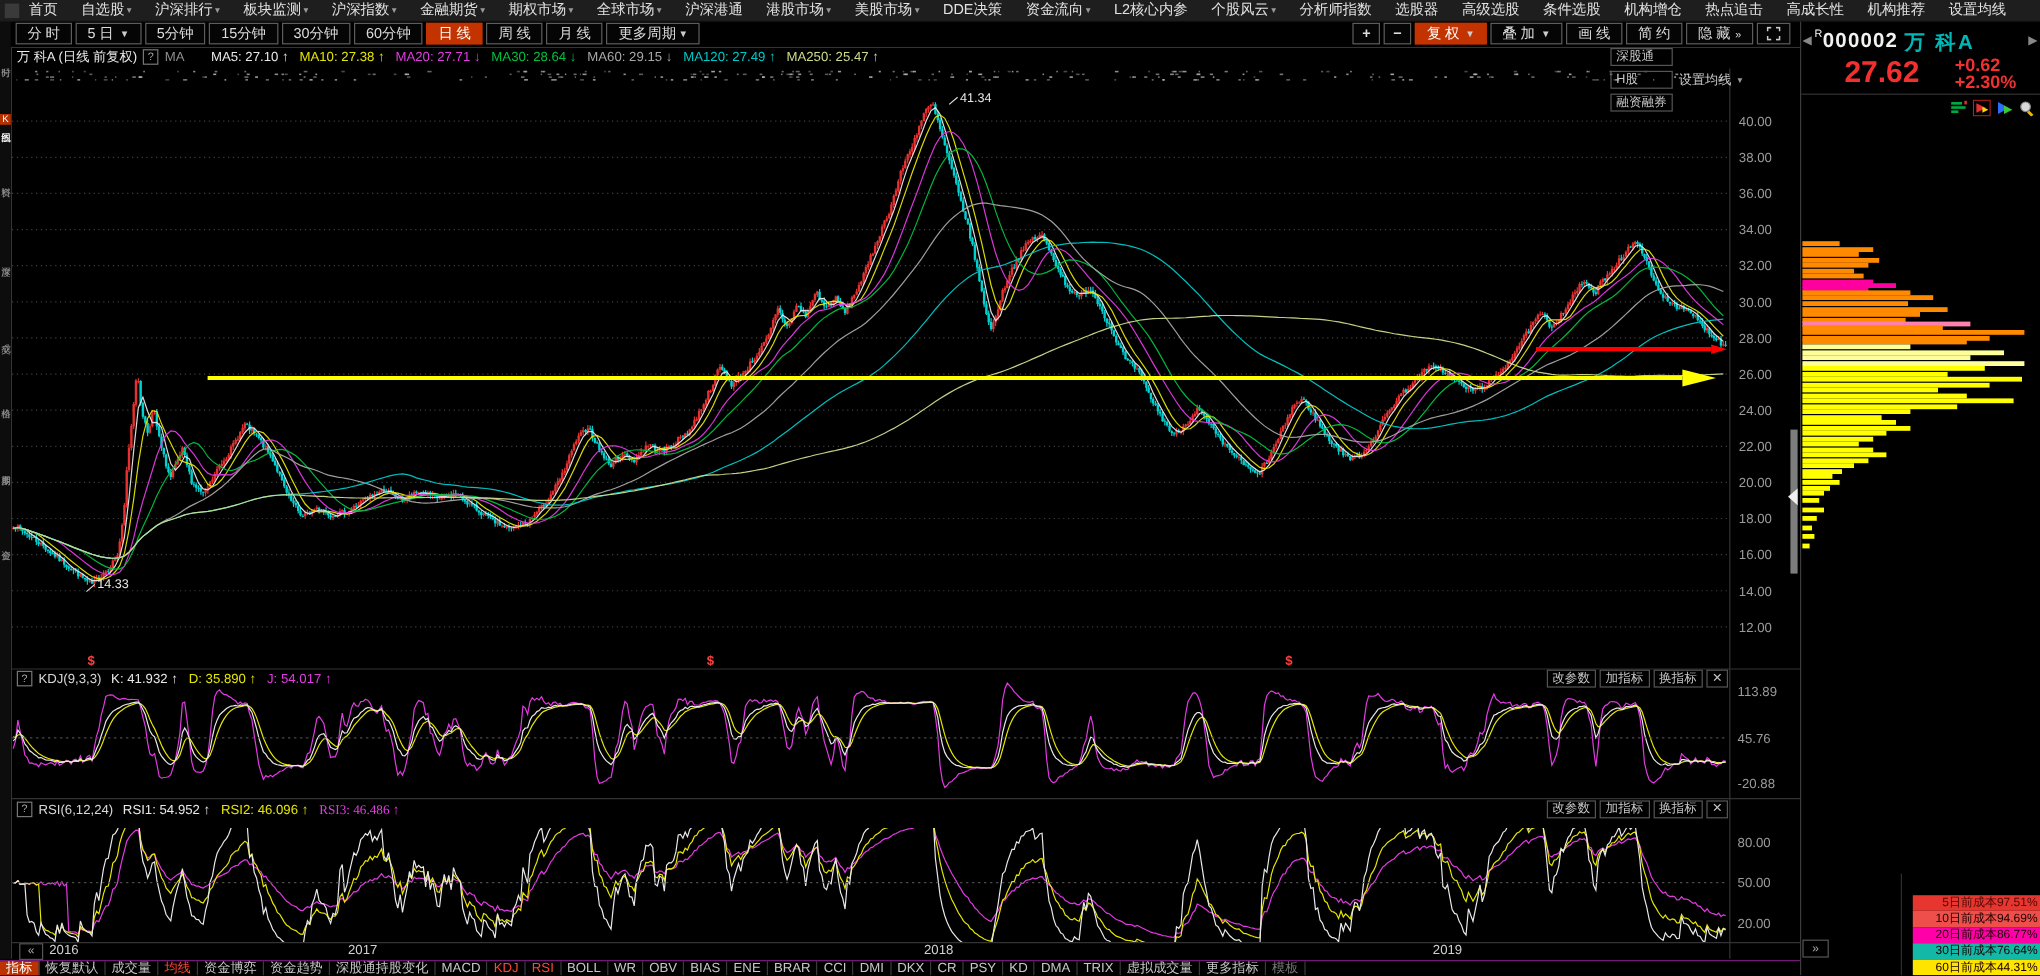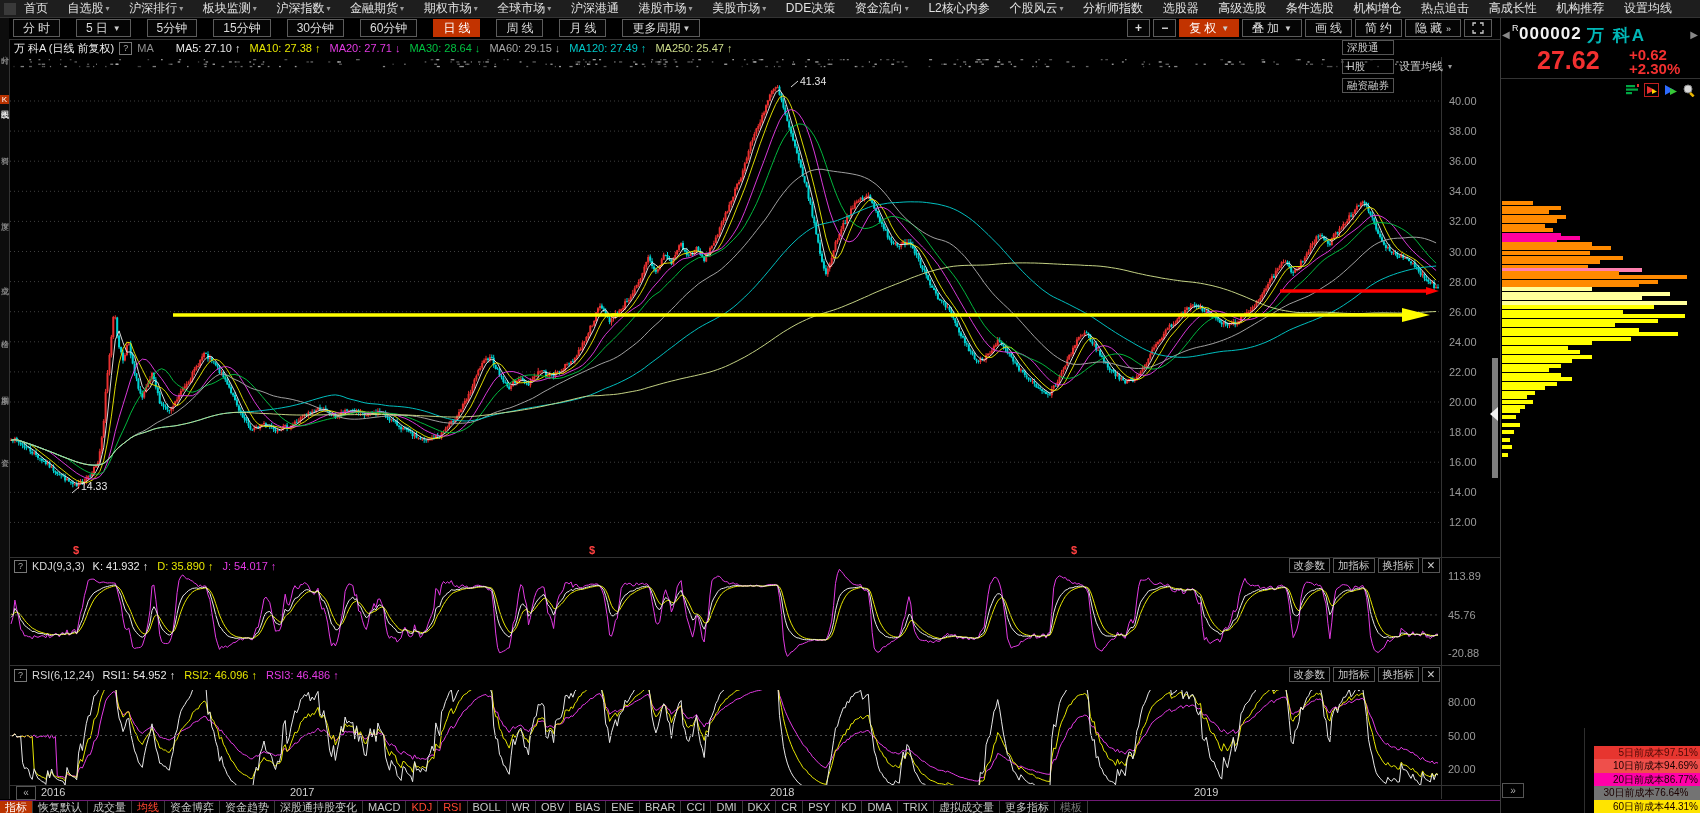--- a/index.html
+++ b/index.html
@@ -13,21 +13,21 @@
   #menu-items{display:flex;flex:1;justify-content:space-between;padding-right:28px;font-size:12px;line-height:17px;white-space:nowrap;}
   .menu-item{color:#e2e2e2;cursor:default;}
   .caret{font-size:8px;color:#999;margin-left:2px;vertical-align:1px;}
   
   #sidebar{left:0;top:18px;width:9px;height:781px;background:#0d0d0d;}
   .side-item{position:absolute;left:0;width:9px;writing-mode:vertical-rl;text-orientation:upright;
              font-size:8px;line-height:9px;color:#8f8f8f;letter-spacing:0;}
   .side-item.active{background:#b83200;color:#fff;}
   
   #toolbar2{left:9px;top:18px;width:1491px;height:21px;background:#000;}
-  #periods{position:absolute;left:4px;top:1px;display:flex;gap:16px;}
+  #periods{position:absolute;left:4px;top:1px;display:flex;gap:3px;}
   #tb-right{position:absolute;right:8px;top:1px;display:flex;gap:3px;}
   .box{height:16px;line-height:16px;padding:0 9px;border:1px solid #5c5c5c;font-size:12px;color:#dcdcdc;
        background:#050505;white-space:nowrap;}
   .box.sp{letter-spacing:3px;padding-right:6px;}
   .box.active{background:#c23300;border-color:#c23300;color:#fff;}
   .box .caret{color:#ccc;}
   .box.sym{padding:0 7px;font-weight:bold;}
   .suffix{font-size:9px;color:#ddd;margin-left:1px;}
   
   #ma-row{left:9px;top:40px;width:1491px;height:16px;font-size:11px;line-height:16px;white-space:nowrap;}
@@ -560,21 +560,21 @@
     <span id="kdj-left"><span class="qbox">?</span><span class="ind-title">KDJ(9,3,3)</span><span class="ind-val" style="color: rgb(232, 232, 232);">K: 41.932 ↑</span><span class="ind-val" style="color: rgb(230, 230, 0);">D: 35.890 ↑</span><span class="ind-val" style="color: rgb(227, 58, 227);">J: 54.017 ↑</span></span>
     <div class="ind-btns" id="kdj-btns">
         <span class="mini-btn">改参数</span>
         <span class="mini-btn">加指标</span>
         <span class="mini-btn">换指标</span>
         <span class="mini-btn close-box">✕</span>
       </div>
   </div>
 
   <div id="rsi-header" class="layer ind-header">
-    <span id="rsi-left"><span class="qbox">?</span><span class="ind-title">RSI(6,12,24)</span><span class="ind-val" style="color: rgb(232, 232, 232);">RSI1: 54.952 ↑</span><span class="ind-val" style="color: rgb(230, 230, 0);">RSI2: 46.096 ↑</span><span class="ind-val" style="color: rgb(227, 58, 227);">RSI3: 46.486 ↑</span></span>
+    <span id="rsi-left"><span class="qbox">?</span><span class="ind-title">RSI(6,12,24)</span><span class="ind-val" style="color: rgb(232, 232, 232);">RSI1: 54.952 ↑</span><span class="ind-val" style="color: rgb(230, 230, 0);">RSI2: 46.096 ↑</span><span class="ind-val" style="color: rgb(227, 58, 227); font-family: Liberation Serif, serif;">RSI3: 46.486 ↑</span></span>
     <div class="ind-btns" id="rsi-btns">
         <span class="mini-btn">改参数</span>
         <span class="mini-btn">加指标</span>
         <span class="mini-btn">换指标</span>
         <span class="mini-btn close-box">✕</span>
       </div>
   </div>
 
   <div id="prev-box" class="nav-box">«</div>
   <div id="next-box" class="nav-box">»</div>
@@ -699,21 +699,21 @@
         <div class="vp-bar" style="top: 412.1px; width: 12px; background: rgb(255, 255, 0);"></div>
         <div class="vp-bar" style="top: 419.625px; width: 8px; background: rgb(255, 255, 0);"></div>
         <div class="vp-bar" style="top: 427.15px; width: 10px; background: rgb(255, 255, 0);"></div>
         <div class="vp-bar" style="top: 434.675px; width: 6px; background: rgb(255, 255, 0);"></div>
       </div>
     <div id="vp-divider"></div>
     <div id="cost-rows">
         <div class="cost-row" style="top: 728px; background: rgb(231, 53, 47); color: rgb(77, 10, 6);">5日前成本97.51%</div>
         <div class="cost-row" style="top: 741.4px; background: rgb(239, 79, 75); color: rgb(26, 0, 0);">10日前成本94.69%</div>
         <div class="cost-row" style="top: 754.8px; background: rgb(255, 0, 168); color: rgb(26, 0, 0);">20日前成本86.77%</div>
-        <div class="cost-row" style="top: 768.2px; background: #737373; color: rgb(26, 0, 0); text-align: center;">30日前成本76.64%</div>
+        <div class="cost-row" style="top: 768.2px; background: #14b8a6; color: rgb(26, 0, 0);">30日前成本76.64%</div>
         <div class="cost-row" style="top: 781.6px; background: rgb(255, 228, 0); color: rgb(26, 0, 0);">60日前成本44.31%</div>
       </div>
   </div>
 <span class="date-label" style="left: 41px;">2016</span>
     <span class="date-label" style="left: 290px;">2017</span>
     <span class="date-label" style="left: 770px;">2018</span>
     <span class="date-label" style="left: 1194px;">2019</span>
   </div>
 
 </body></html>

